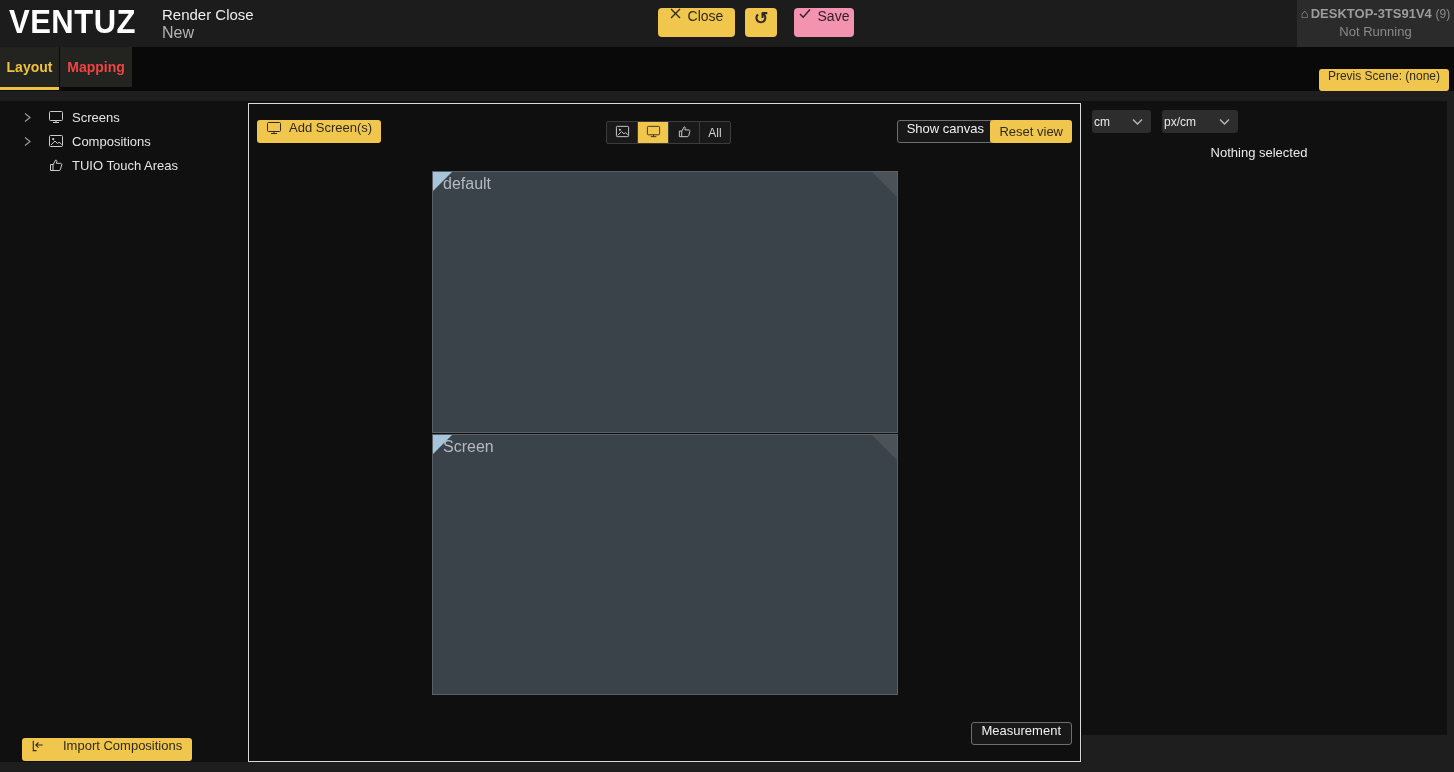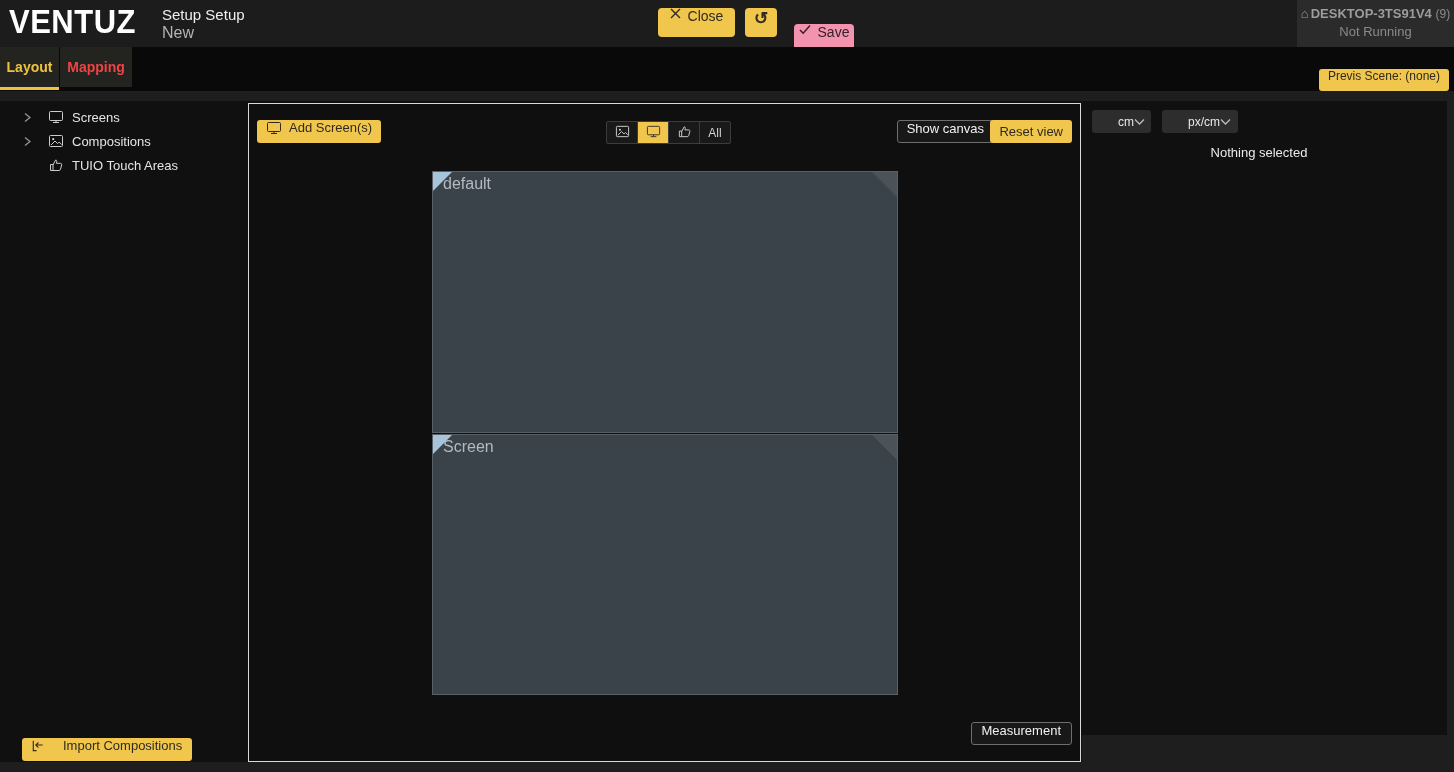--- a/index.html
+++ b/index.html
@@ -9,21 +9,21 @@
 
   
   .topbar { position:absolute; left:0; top:0; width:1454px; height:47px; background:#1c1c1c; }
   .logo { position:absolute; left:9px; top:5px; color:#ffffff; font-size:31px; font-weight:800; letter-spacing:.5px; transform:scaleY(1.05); }
   .title-wrap { position:absolute; left:162px; top:5px; }
   .title { color:#eeeeee; font-size:15px; line-height:19px; }
   .subtitle { color:#b3b3b3; font-size:16px; line-height:17px; }
 
   .btn { display:flex; align-items:flex-start; justify-content:center; gap:7px; border-radius:4px; cursor:default; }
   .btn-yellow { background:#f0c64d; color:#2f2b20; }
-  .btn-pink   { background:#f493af; color:#33222b;margin-top:16px; }
+  .btn-pink   { background:#f493af; color:#33222b; }
   .btn-dark   { background:#181818; color:#f0f0f0; border:1px solid #6e6e6e; }
 
   .close-btn  { position:absolute; left:658px; top:8px; width:77px; height:29px; font-size:14px; }
   .reload-btn { position:absolute; left:745px; top:8px; width:32px; height:29px; font-size:17px; font-weight:bold; }
   .save-btn   { position:absolute; left:794px; top:8px; width:60px; height:29px; font-size:14px; }
   .xglyph svg, .checkglyph svg { display:block; }
 
   .host-panel { position:absolute; right:0; top:0; width:157px; height:47px; background:#2b2b2b; text-align:center; padding-top:5px; }
   .host-line1 { color:#9c9c9c; font-size:13px; font-weight:bold; line-height:18px; }
   .host-count { font-weight:normal; color:#8a8a8a; font-size:12px; }
@@ -64,41 +64,41 @@
   .measure-btn    { position:absolute; right:8px; bottom:16px; height:23px; padding:0 10px; font-size:13px; border-radius:3px; }
 
   .screen-rect { position:absolute; left:183px; width:466px; background:#3a424a; border:1px solid #596066; }
   .screen-default { top:67px; height:262px; }
   .screen-second  { top:330px; height:261px; }
   .screen-label { position:absolute; left:10px; top:3px; color:#b4bac0; font-size:16px; }
   .corner-tl { position:absolute; left:0; top:0; width:0; height:0; border-top:19px solid #a7c5da; border-right:19px solid transparent; }
   .corner-tr { position:absolute; right:0; top:0; width:0; height:0; border-top:25px solid #4b5359; border-left:25px solid transparent; }
 
   
-  .dd { position:absolute; top:110px; height:23px; background:#2d2d2d; border-radius:3px; color:#e8e8e8; font-size:12px; display:flex; align-items:center; padding:0 8px 0 26px; justify-content:space-between; }
+  .dd { position:absolute; top:110px; height:23px; background:#2d2d2d; border-radius:3px; color:#e8e8e8; font-size:12px; display:flex; align-items:center; padding:0 8px 0 2px; justify-content:space-between; }
   .dd-unit { left:1092px; width:59px; }
   .dd-density { left:1162px; width:76px; }
   .dd svg { color:#bdbdbd; }
   .nothing-selected { position:absolute; left:1159px; top:145px; width:200px; text-align:center; color:#eaeaea; font-size:13px; }
 
   
   .import-btn { position:absolute; left:22px; top:738px; height:23px; padding:0 10px 0 8px; font-size:13px; border-radius:3px; gap:18px; }
 </style>
 </head>
 <body>
 
 <div class="stage">
 
   <div class="content-left-bg"></div>
   <div class="content-right-bg"></div>
 
   <div class="topbar">
     <div class="logo">VENTUZ</div>
     <div class="title-wrap">
-      <div class="title">Setup Setup</div>
+      <div class="title">Render Close</div>
       <div class="subtitle">New</div>
     </div>
 
     <div class="btn btn-yellow close-btn">
       <span class="xglyph">
         <svg width="11" height="11" viewBox="0 0 11 11">
             <path d="M1 1 L10 10 M10 1 L1 10" stroke="#2f2b20" stroke-width="1.4"></path>
           </svg>
       </span>
       <span>Close</span>

